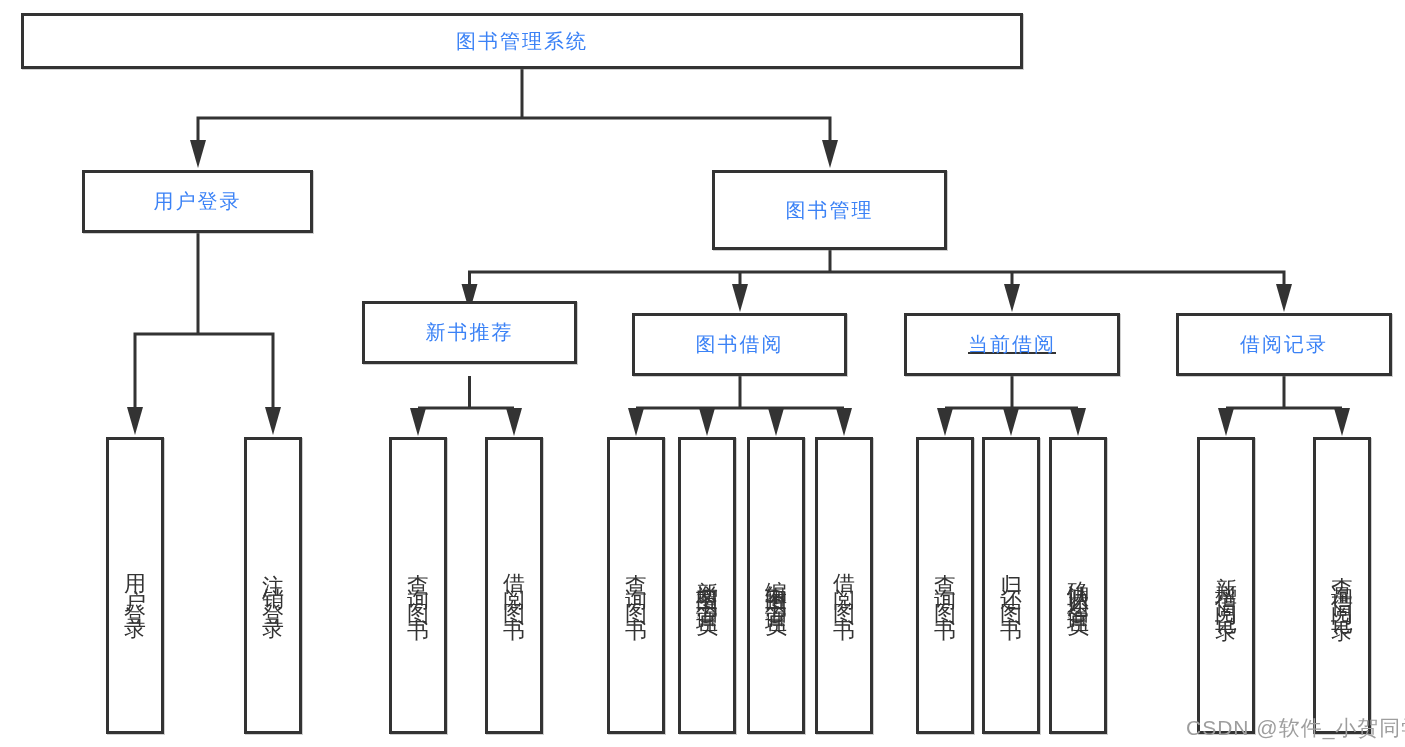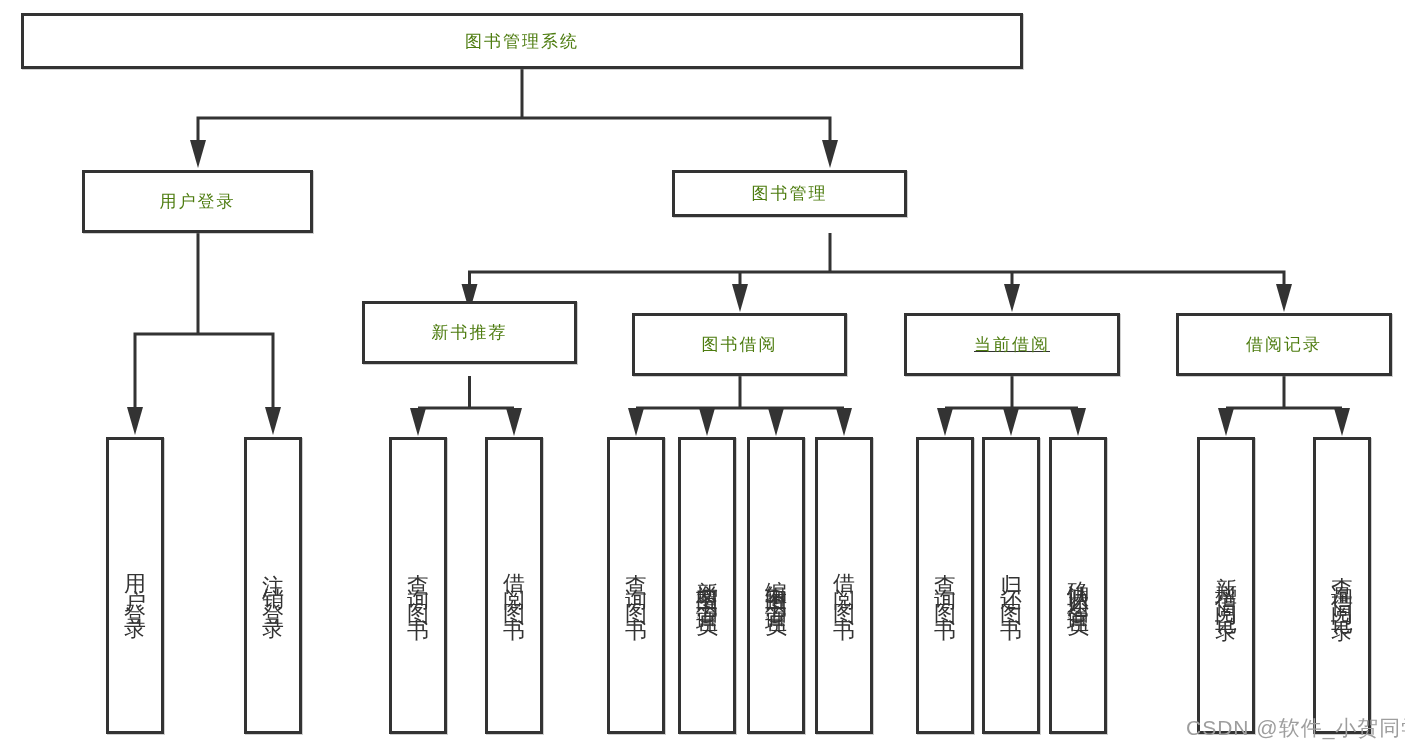--- a/index.html
+++ b/index.html
@@ -30,23 +30,23 @@
     border: 3px solid #333333;
     box-sizing: border-box;
     display: flex;
     align-items: center;
     justify-content: center;
     color: #333333;
     z-index: 1;
     box-shadow: 1px 1px 0 rgba(120,120,120,0.35);
   }
   .hlabel {
-    font-size: 17px;
+    font-size: 20px;
     letter-spacing: 2px;
-    color: #4d7c0f;
+    color: #3b82f6;
     white-space: nowrap;
     text-align: center;
   }
   .leaf .vlabel {
     writing-mode: vertical-rl;
     text-orientation: mixed;
     font-size: 22px;
     color: #333333;
     line-height: 1;
     white-space: nowrap;
@@ -119,21 +119,21 @@
     </g>
   </svg>
 
   <div class="node" style="left:21px; top:13px; width:1002px; height:56px;">
     <span class="hlabel">图书管理系统</span>
   </div>
 
   <div class="node" style="left:82px; top:170px; width:231px; height:63px;">
     <span class="hlabel">用户登录</span>
   </div>
-  <div class="node" style="left:672px; top:170px; width:235px; height:47px;">
+  <div class="node" style="left:712px; top:170px; width:235px; height:80px;">
     <span class="hlabel">图书管理</span>
   </div>
 
   <div class="node" style="left:362px; top:301px; width:215px; height:63px;">
     <span class="hlabel">新书推荐</span>
   </div>
   <div class="node" style="left:632px; top:313px; width:215px; height:63px;">
     <span class="hlabel">图书借阅</span>
   </div>
   <div class="node" style="left:904px; top:313px; width:216px; height:63px;text-decoration:underline;">

